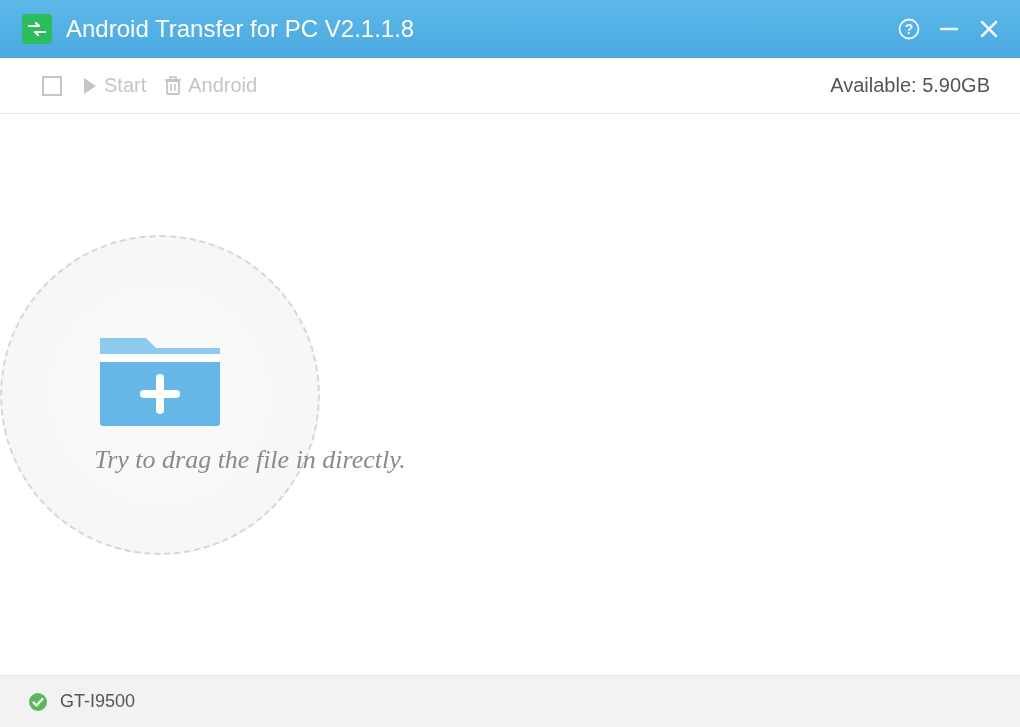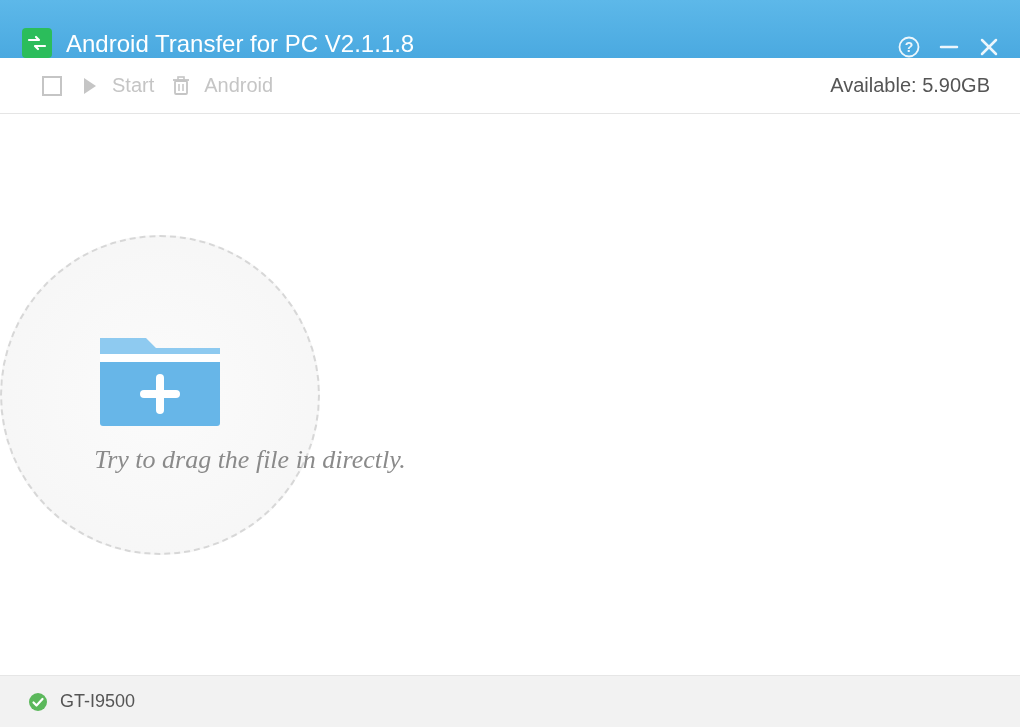--- a/index.html
+++ b/index.html
@@ -11,21 +11,21 @@
     overflow: hidden;
     display: flex;
     flex-direction: column;
   }
 
   
   .titlebar {
     height: 58px;
     background: linear-gradient(to bottom, #5db8e9 0%, #4aa9e0 100%);
     display: flex;
-    align-items: flex-end;
+    align-items: center;
     padding: 0 20px 0 22px;
     color: #ffffff;
   }
   .titlebar .app-icon {
     width: 30px;
     height: 30px;
     margin-right: 14px;
     flex-shrink: 0;
   }
   .titlebar .title {
@@ -61,21 +61,21 @@
     height: 20px;
     border: 2px solid #c5c5c5;
     margin-right: 20px;
     cursor: pointer;
   }
   .toolbar .tool-btn {
     display: flex;
     align-items: center;
     margin-right: 18px;
     cursor: pointer;
-    gap: 14px;
+    gap: 6px;
   }
   .toolbar .tool-btn svg { display:block; }
   .toolbar .spacer { flex: 1; }
   .toolbar .available {
     color: #555555;
     font-size: 20px;
     margin-left: 40px;
   }
 
   

